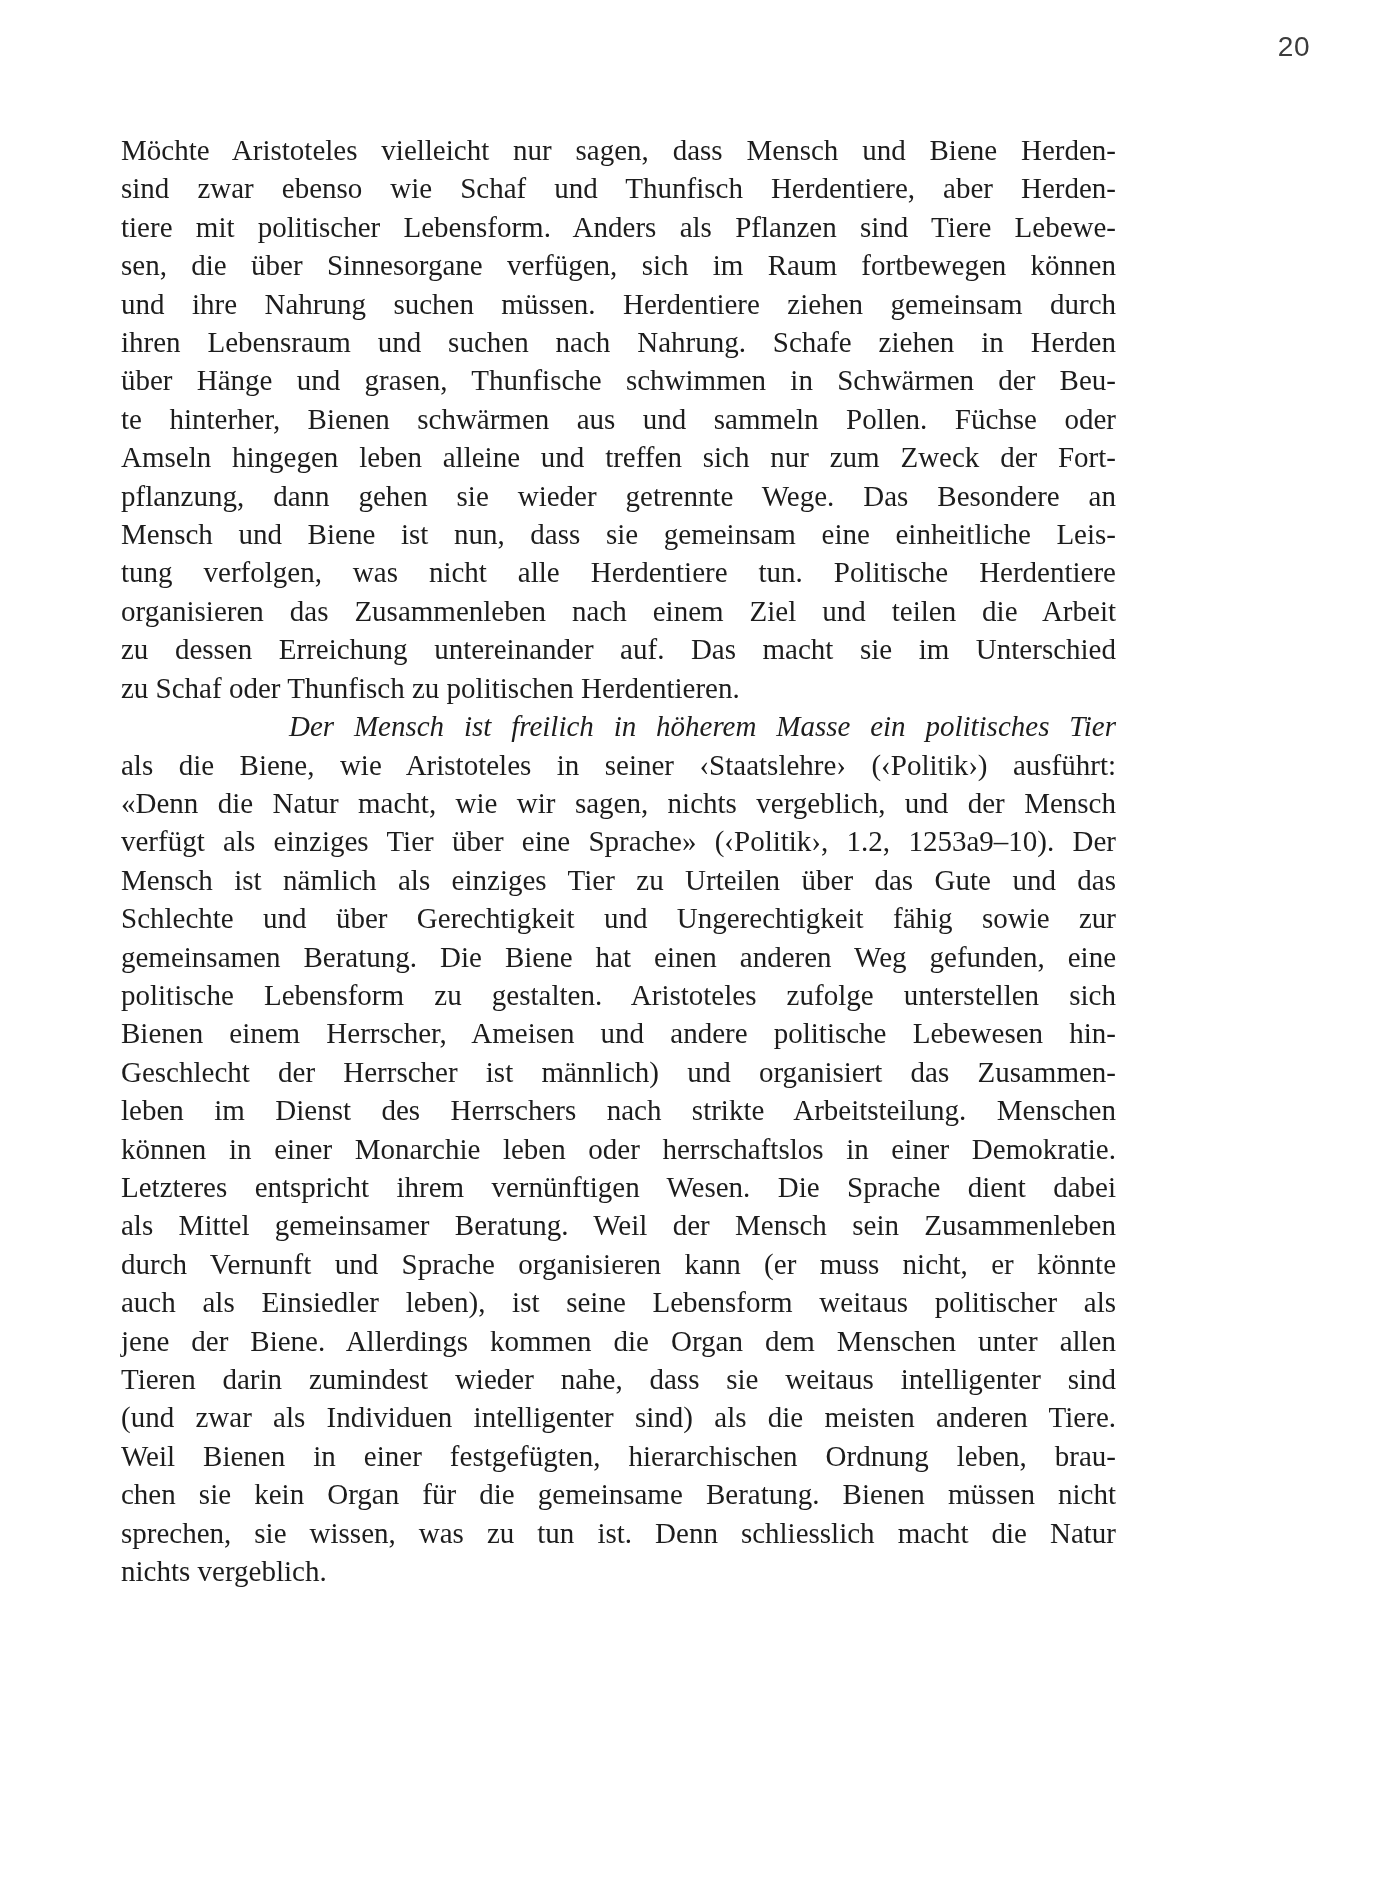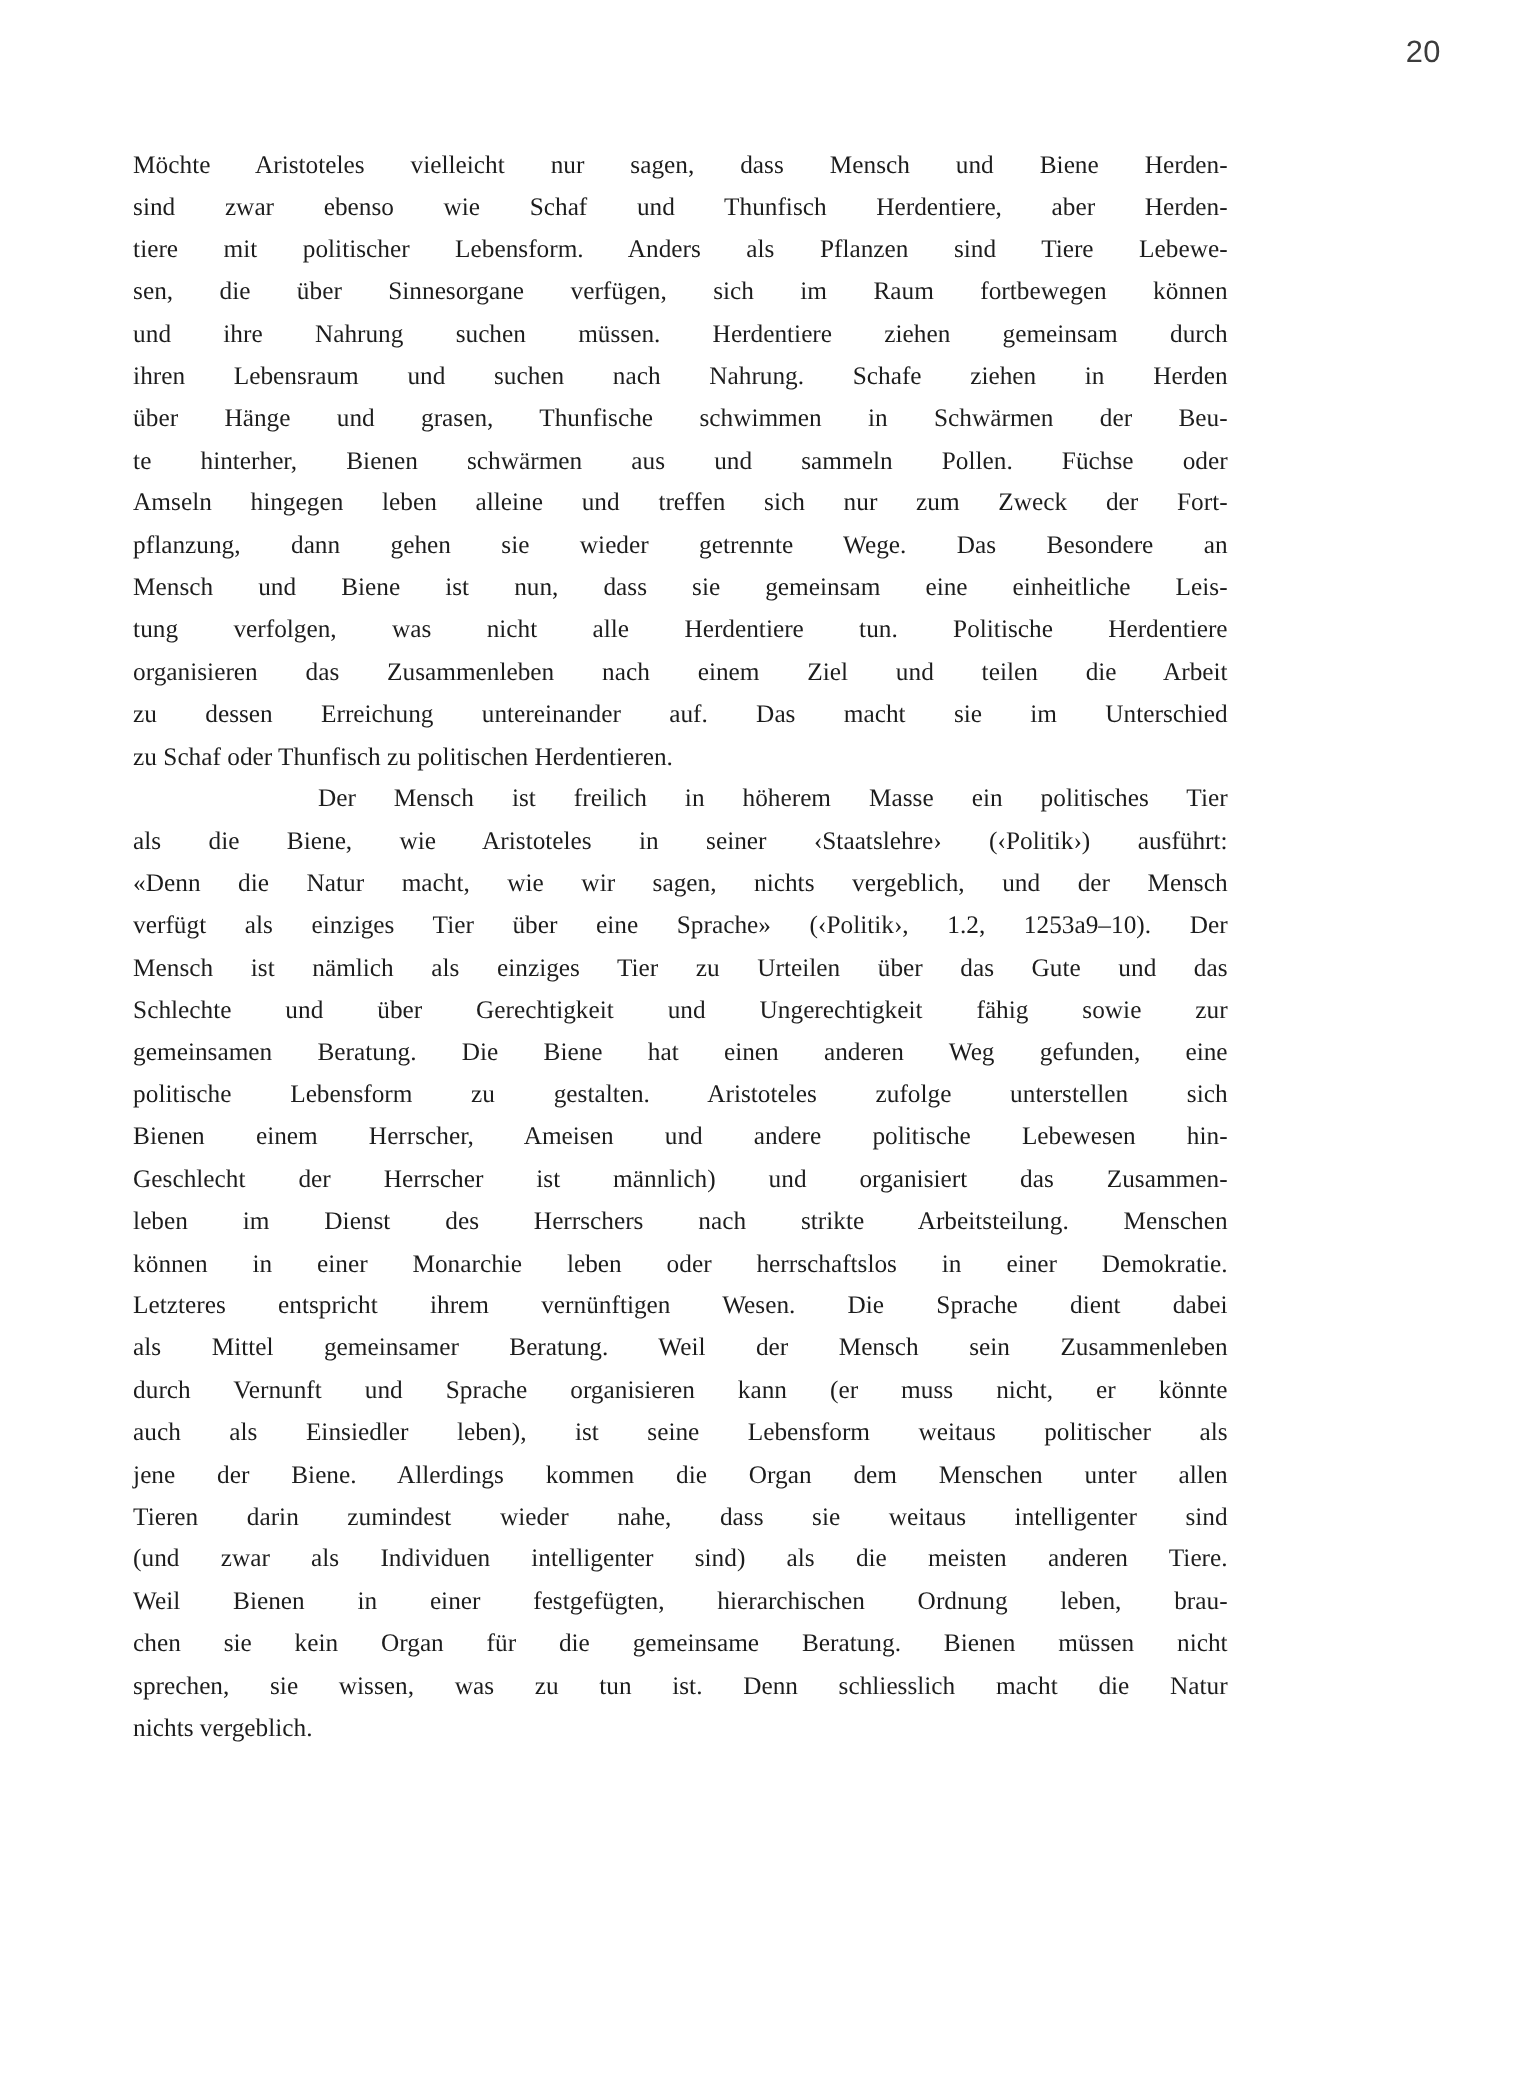--- a/index.html
+++ b/index.html
@@ -29,32 +29,33 @@
     letter-spacing: 0.5px;
   }
   .body-text {
     position: absolute;
     left: 121px;
     top: 131px;
     width: 995px;
   }
   .line {
     font-family: "Liberation Serif", "DejaVu Serif", serif;
-    font-size: 23px;
+    font-size: 29px;
     line-height: 38.4px;
     color: #1d1d1d;
     text-align: justify;
     text-align-last: justify;
   }
   .line.short {
     text-align: center;
     text-align-last: left;
   }
   .line.indent {
     padding-left: 168px;
+    font-style: italic;
   }
 </style>
 </head>
 <body>
 
 <div class="page">
   <div class="page-number">20</div>
   <div class="body-text">
       <div class="line">Möchte Aristoteles vielleicht nur sagen, dass Mensch und Biene Herden-</div>
       <div class="line">sind zwar ebenso wie Schaf und Thunfisch Herdentiere, aber Herden-</div>

